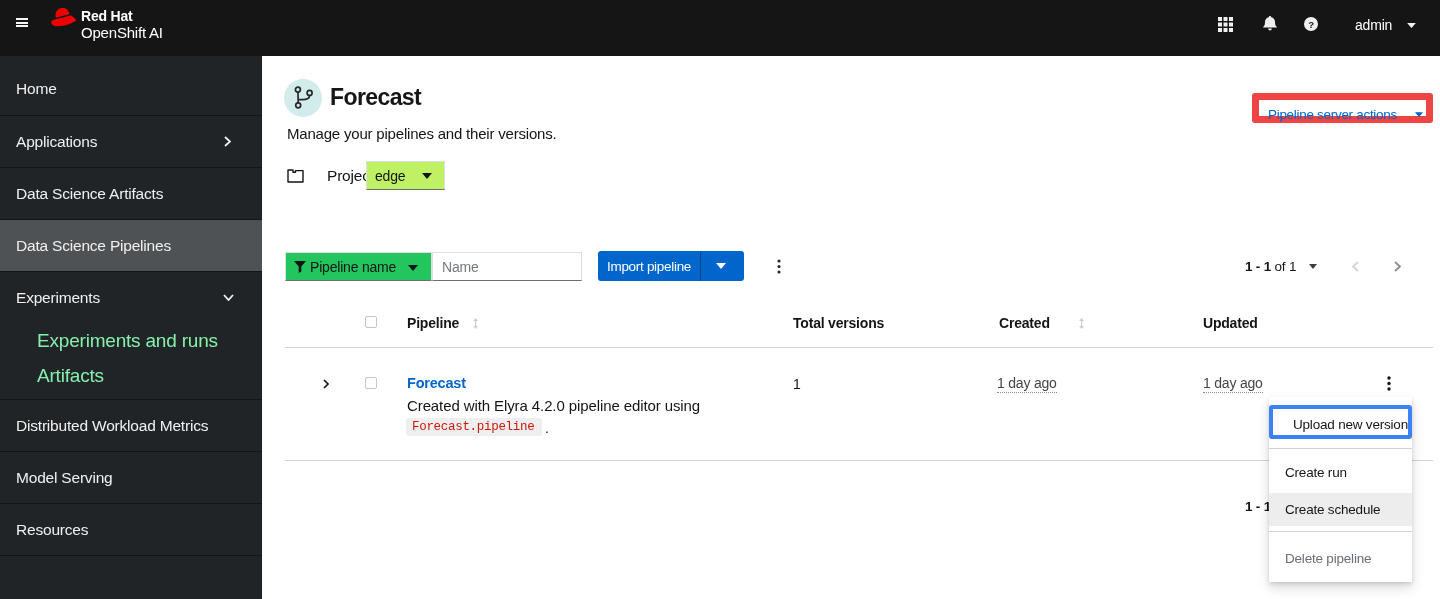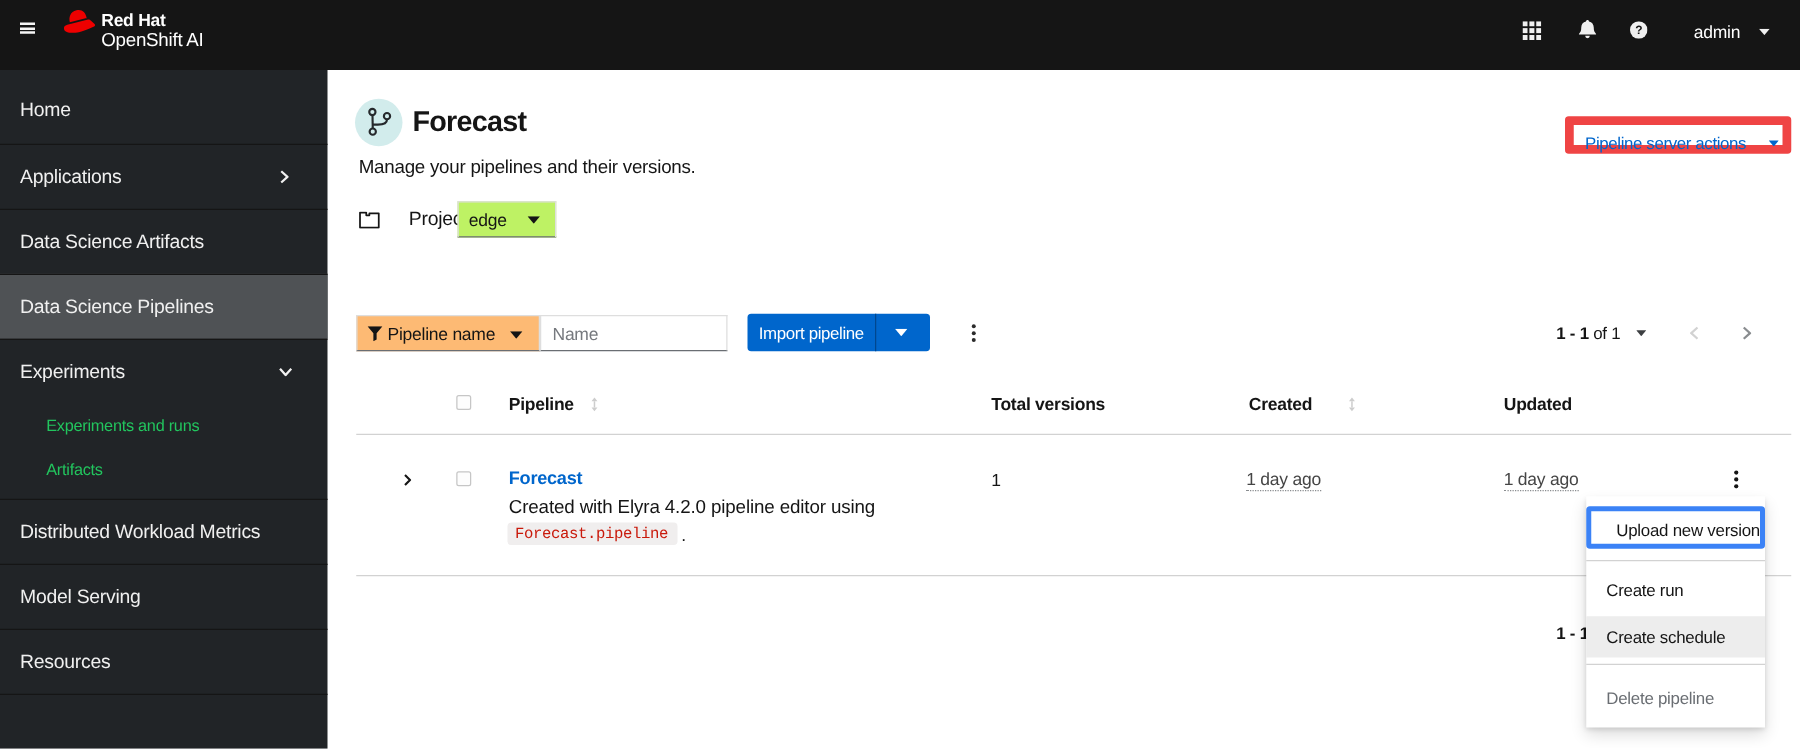--- a/index.html
+++ b/index.html
@@ -13,36 +13,36 @@
   .mh-bar { position:absolute; left:16px; width:12px; height:2px; background:#f5f5f5; }
   #rh-name { position:absolute; left:81px; top:9px; color:#fff; font-size:14px; font-weight:bold; letter-spacing:-0.2px; line-height:15px;}
   #rh-prod { position:absolute; left:81px; top:25px; color:#fff; font-size:15px; font-weight:normal; letter-spacing:-0.2px; line-height:15px;}
   #admin { position:absolute; left:1355px; top:17px; color:#fff; font-size:14px; }
 
   
   #sidebar { position:absolute; left:0; top:56px; width:262px; height:543px; background:#212427; }
   .nav-item { position:relative; height:52px; border-top:1px solid #151515; color:#f0f0f0; font-size:15.5px; display:flex; align-items:center; padding-left:16px; }
   .nav-item.first { border-top:none; }
   .nav-item.sel { background:#4f5255; }
-  .nav-sub { height:35px; color:#22c55e; font-size:13px; display:flex; align-items:center; padding-left:37px; }
+  .nav-sub { height:35px; color:#86efac; font-size:19px; display:flex; align-items:center; padding-left:37px; }
   .nav-caret { position:absolute; right:31px; }
 
   #title-circle { position:absolute; left:284px; top:79px; width:38px; height:38px; border-radius:50%; background:#d2ecec; }
   #title { position:absolute; left:330px; top:84px; font-size:23px; font-weight:bold; letter-spacing:-0.6px; color:#151515; }
   #subtitle { position:absolute; left:287px; top:125px; font-size:15px; color:#151515; }
 
   #proj-label { position:absolute; left:311px; top:167px; font-size:15.5px; color:#151515;margin-left:16px; }
   #proj-select { position:absolute; left:366px; top:161px; width:79px; height:29px; border:1px solid #dedede; border-bottom:1px solid #6a6e73; background:#bef264; }
   #proj-select .txt { position:absolute; left:8px; top:6px; font-size:14px; color:#151515; }
 
   #psa-btn { position:absolute; left:1252px; top:93px; width:181px; height:30px; border:7px solid #ef4444; border-radius:3px; color:#0066cc; font-size:13.5px; background:#fff; }
   #psa-btn .txt { position:absolute; left:9px; top:7px; letter-spacing:-0.3px;}
 
   
-  #filter-select { position:absolute; left:285px; top:252px; width:147px; height:29px; border:1px solid #dedede; border-bottom-color:#6a6e73; background:#fdba74; }
+  #filter-select { position:absolute; left:285px; top:252px; width:147px; height:29px; border:1px solid #dedede; border-bottom-color:#6a6e73; background:#22c55e; }
   #filter-select .txt { position:absolute; left:23px; top:6px; font-size:14px; color:#151515; }
   #name-input { position:absolute; left:432px; top:252px; width:150px; height:29px; border:1px solid #dedede; border-bottom-color:#6a6e73; background:#fff; }
   #name-input .txt { position:absolute; left:9px; top:6px; font-size:14px; color:#76797e; }
   #import-btn { position:absolute; left:598px; top:251px; width:146px; height:30px; background:#0066cc; border-radius:3px; color:#fff; font-size:13.5px; }
   #import-btn .txt { position:absolute; left:9px; top:8px; letter-spacing:-0.3px; }
   #import-split { position:absolute; left:102px; top:0; width:1px; height:30px; background:#00478f; }
 
   .pag-num { font-size:13.5px; color:#151515; }
   .pag-bold { font-weight:bold; }
 

